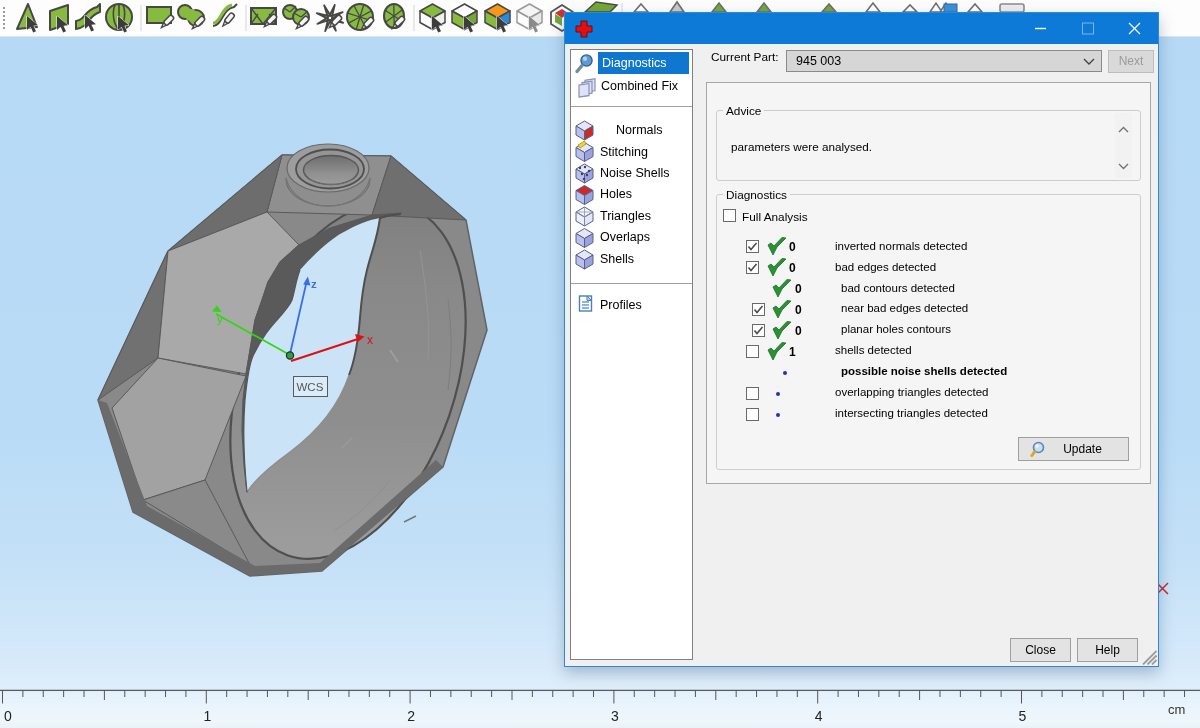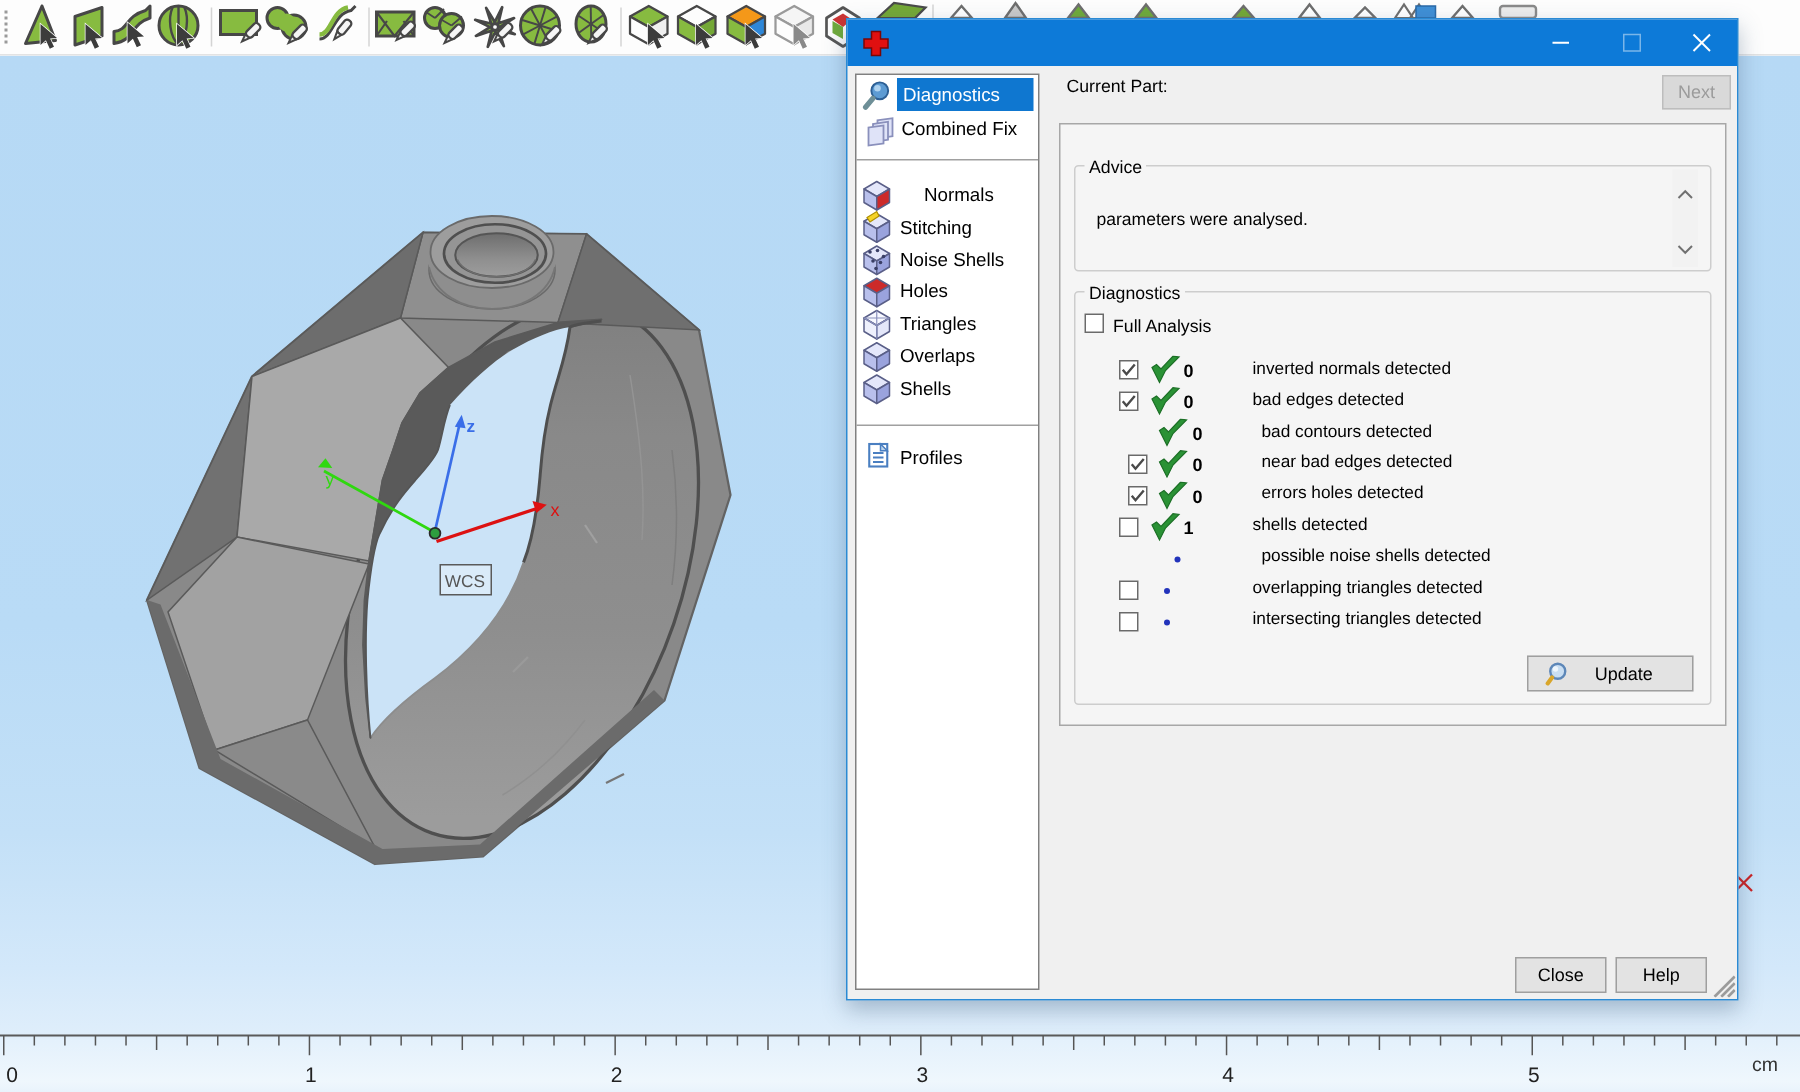--- a/index.html
+++ b/index.html
@@ -384,20 +384,26 @@
         <g>
           <rect x="14.5" y="283" width="12" height="15" fill="#fff" stroke="#4a7fc1" stroke-width="1.4"></rect>
           <path d="M22,283 L26.5,287.5 L22,287.5 Z" fill="#bcd5ee" stroke="#4a7fc1" stroke-width="1"></path>
           <line x1="17" y1="289" x2="24" y2="289" stroke="#4a7fc1" stroke-width="1.2"></line>
           <line x1="17" y1="292" x2="24" y2="292" stroke="#4a7fc1" stroke-width="1.2"></line>
           <line x1="17" y1="295" x2="24" y2="295" stroke="#4a7fc1" stroke-width="1.2"></line>
         </g>
       </svg>
 
     <div class="txt" style="left:146px;top:37px;font-size:11.8px;">Current Part:</div>
+    <div class="abs" style="left:221px;top:37px;width:316px;height:22px;background:#d6d6d6;border:1px solid #8a8a8a;">
+      <div class="txt" style="left:9px;top:3px;font-size:12.5px;">945 003</div>
+      <svg class="abs" style="right:6px;top:7px;" width="12" height="8" viewBox="0 0 12 8">
+          <path d="M1,1 L6,6 L11,1" fill="none" stroke="#444" stroke-width="1.4"></path>
+        </svg>
+    </div>
     <div class="btn" style="left:543px;top:37px;width:46px;height:23px;line-height:21px;color:#9b9b9b;border-color:#bdbdbd;background:#d9d9d9;">Next</div>
 
     <div class="abs" style="left:141px;top:69px;width:445px;height:402px;background:#f5f5f5;border:1px solid #a7a7a7;"></div>
 
     <div class="groupbox" style="left:151px;top:97px;width:425px;height:71px;"></div>
     <div class="gblabel" style="left:158px;top:91px;">Advice</div>
     <div class="rowtxt" style="left:166px;top:126.5px;font-size:11.7px;">parameters were analysed.</div>
 
     <div class="abs" style="left:550px;top:100px;width:17px;height:65px;background:#f2f2f2;">
       <svg class="abs" style="left:3px;top:13px;" width="11" height="8" viewBox="0 0 11 8">
@@ -447,29 +453,29 @@
         <div class="num" style="left:230px;top:289.5px;">0</div>
         <div class="rowtxt" style="left:276px;top:289px;">near bad edges detected</div>
         <div class="cb" style="left:187px;top:310.5px;"></div>
         <svg class="abs" style="left:187px;top:310.5px;" width="13" height="13" viewBox="0 0 13 13">
           <path d="M2.5,6.5 L5,9.5 L10.5,3" fill="none" stroke="#4a4a4a" stroke-width="1.6"></path>
         </svg>
         <svg class="abs" style="left:206px;top:307.5px;" width="22" height="20" viewBox="0 0 22 20">
           <path d="M2,8 L7,18 L11,10 L20,1 L16,0.5 L8,9 L5,6 Z" fill="#2a9235" stroke="#1c6f26" stroke-width="0.8"></path>
         </svg>
         <div class="num" style="left:230px;top:310.5px;">0</div>
-        <div class="rowtxt" style="left:276px;top:310px;">errors holes detected</div>
+        <div class="rowtxt" style="left:276px;top:310px;">planar holes contours</div>
         <div class="cb" style="left:181px;top:331.5px;"></div>
         <svg class="abs" style="left:201px;top:328.5px;" width="22" height="20" viewBox="0 0 22 20">
           <path d="M2,8 L7,18 L11,10 L20,1 L16,0.5 L8,9 L5,6 Z" fill="#2a9235" stroke="#1c6f26" stroke-width="0.8"></path>
         </svg>
         <div class="num" style="left:224px;top:331.5px;">1</div>
         <div class="rowtxt" style="left:270px;top:331px;">shells detected</div>
         <div class="dot" style="left:218px;top:357.5px;"></div>
-        <div class="rowtxt" style="left:276px;top:352px;">possible noise shells detected</div>
+        <div class="rowtxt" style="left:276px;top:352px;font-weight:bold;">possible noise shells detected</div>
         <div class="cb" style="left:181px;top:373.5px;"></div>
         <div class="dot" style="left:210.5px;top:378.5px;"></div>
         <div class="rowtxt" style="left:270px;top:373px;">overlapping triangles detected</div>
         <div class="cb" style="left:181px;top:394.5px;"></div>
         <div class="dot" style="left:210.5px;top:399.5px;"></div>
         <div class="rowtxt" style="left:270px;top:394px;">intersecting triangles detected</div>
       </div>
 
     <div class="btn" style="left:453px;top:424px;width:111px;height:24px;">
       <svg class="abs" style="left:11px;top:3px;" width="18" height="18" viewBox="0 0 18 18">

